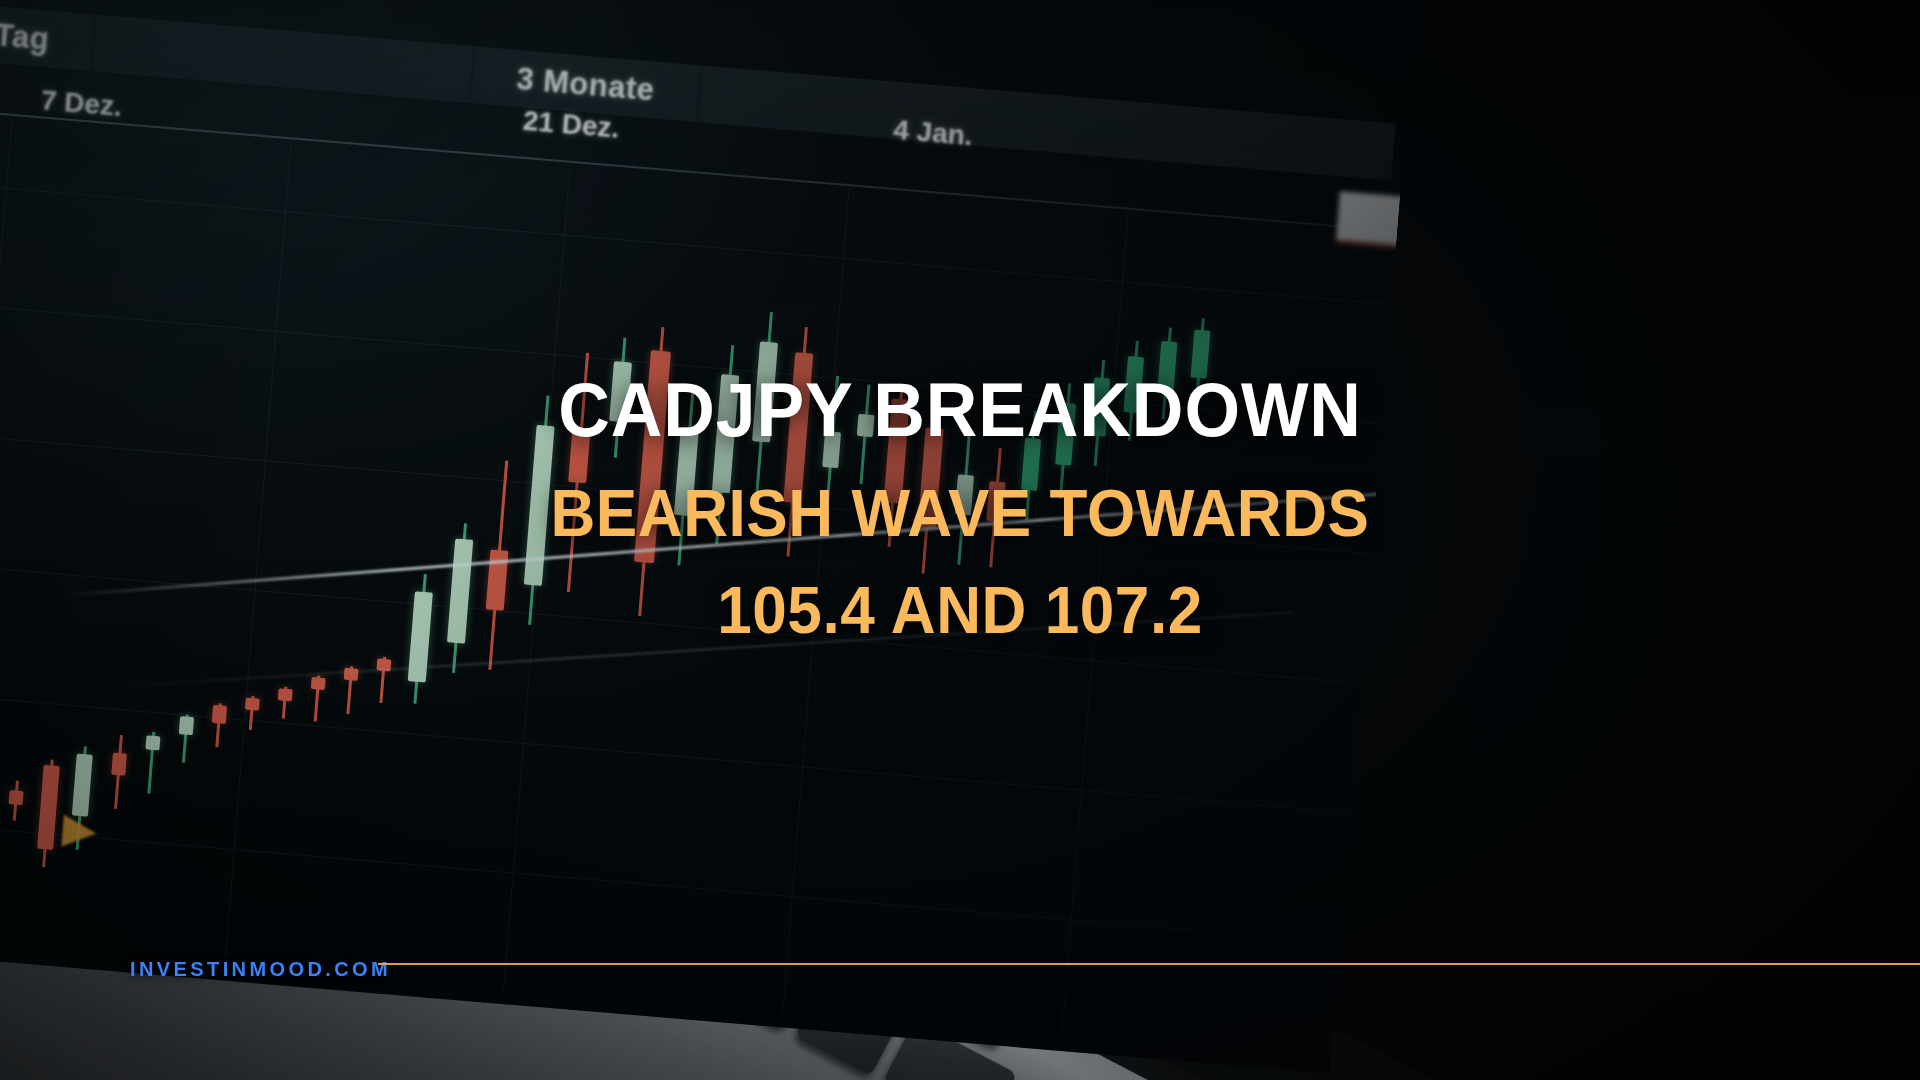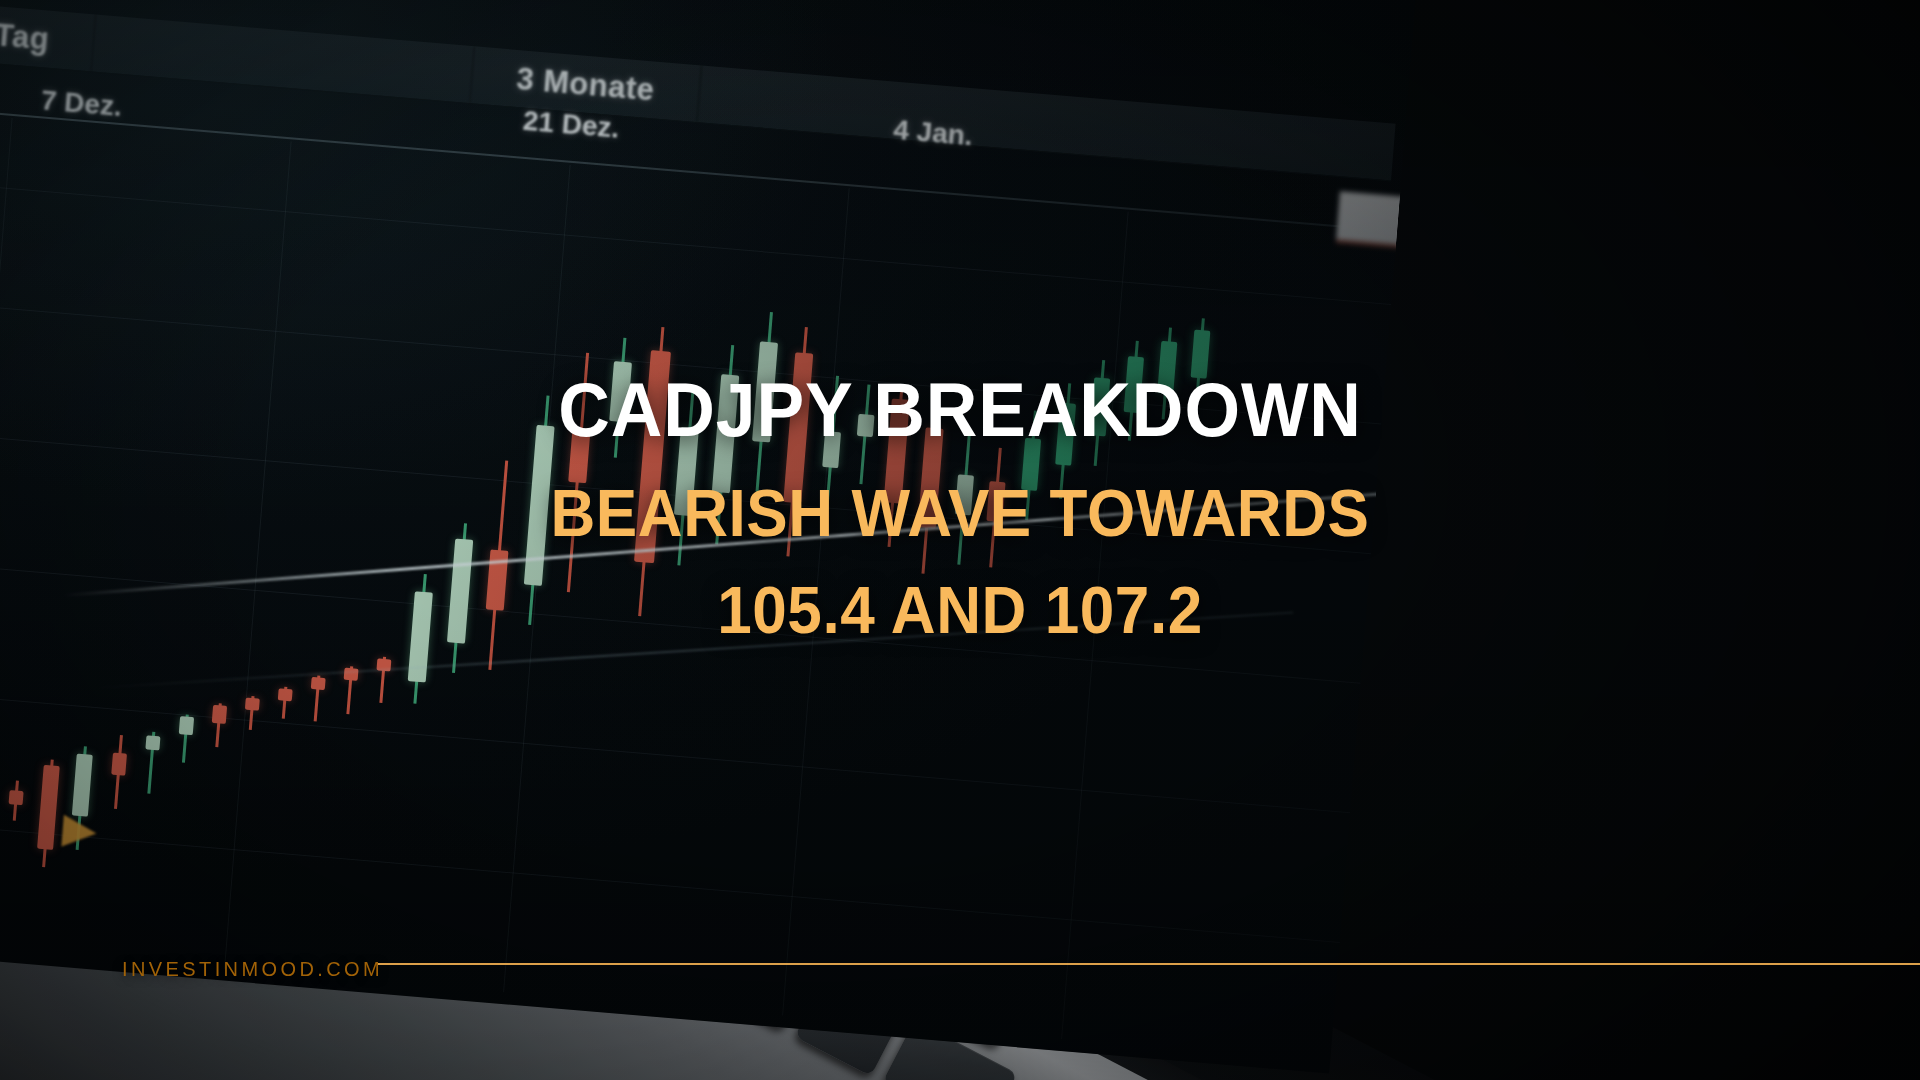--- a/index.html
+++ b/index.html
@@ -186,22 +186,22 @@
   .title-sub2 {
     position:absolute; left:0; right:0; top:572px;
     text-align:center; color:#f9b95c;
     font-size:66px; font-weight:700; letter-spacing:.6px;
     font-stretch:condensed; transform:scaleX(.94);
     text-shadow:0 3px 20px rgba(0,0,0,.7);
     white-space:nowrap;
   }
 
   .brand {
-    position:absolute; left:122px; top:958px;
-    color:#a16207; font-size:20px; font-weight:400; letter-spacing:3.4px;
+    position:absolute; left:130px; top:958px;
+    color:#3b82f6; font-size:20px; font-weight:700; letter-spacing:3.4px;
     text-shadow:0 2px 10px rgba(0,0,0,.8);
   }
   .rule {
     position:absolute; left:378px; top:963px; right:0; height:2px;
     background:#e8a94e; opacity:.95;
   }
 </style>
 </head>
 <body>
 

